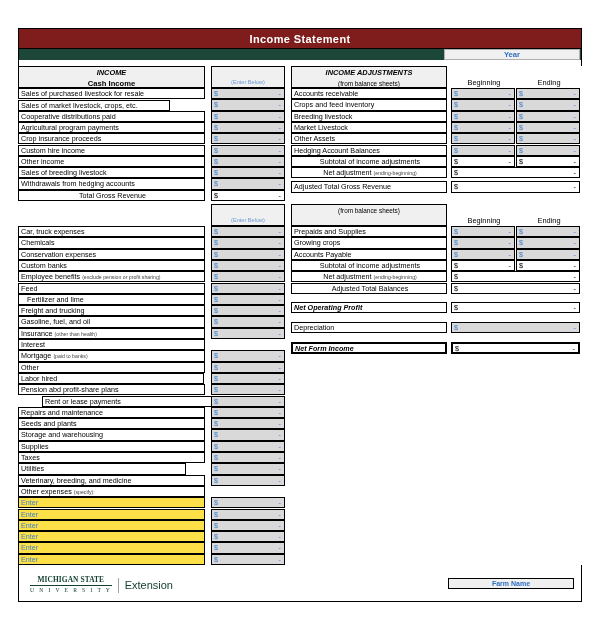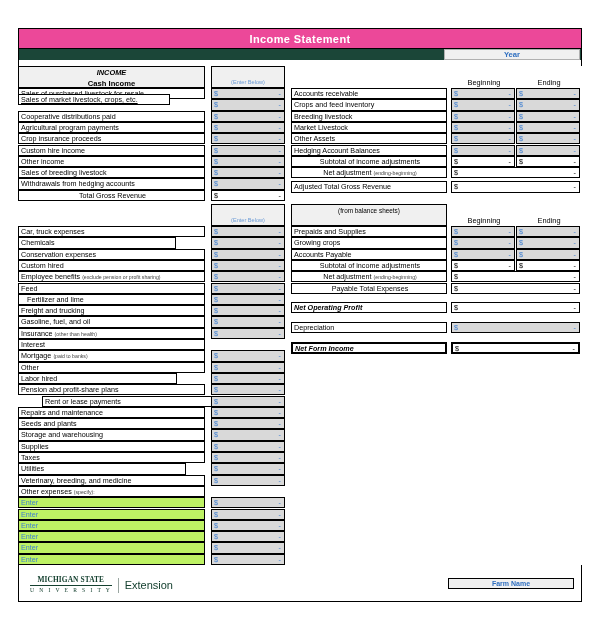--- a/index.html
+++ b/index.html
@@ -8,21 +8,21 @@
     font-family:"Liberation Sans", sans-serif;
     font-size:7.2px;
     color:#000000;
     -webkit-font-smoothing:antialiased;
   }
   .sheet{position:relative;width:600px;height:637px;overflow:hidden;}
 
   
   .title-bar{
     position:absolute;left:18px;top:28px;width:564px;height:21px;
-    background:#ec4899;
+    background:#7f1d1d;
     border:1px solid #000;
     box-sizing:border-box;
     display:flex;align-items:center;justify-content:center;
   }
   .title-bar .t{
     color:#ffffff;font-size:11px;font-weight:bold;letter-spacing:.4px;
   }
   .year-strip{
     position:absolute;left:18px;top:49px;width:564px;height:11px;
     background:#1b4638;border-left:1px solid #000;border-right:1px solid #000;
@@ -53,21 +53,21 @@
   }
   .val{
     border:1px solid #000;background:#d9d9d9;
     color:#3f7fd0;
   }
   .val .d{position:absolute;left:2px;top:0;}
   .val .n{position:absolute;right:3px;top:0;}
   .val.calc{background:#ffffff;color:#000;}
 
   
-  .lbl.enter{background:#bef264;color:#3f7fd0;}
+  .lbl.enter{background:#fde047;color:#3f7fd0;}
 
   
   .sec{
     position:absolute;box-sizing:border-box;
     background:#f0f0f0;border:1px solid #000;
     text-align:center;
   }
   .sec .l1{font-style:italic;font-weight:bold;font-size:7.4px;line-height:11px;}
   .sec .l2{font-weight:bold;font-size:7.6px;line-height:11px;}
   .sec .l2.small{font-weight:normal;font-size:6.4px;}
@@ -122,30 +122,34 @@
   </div>
   <div class="year-strip"></div>
   <div class="year-cell">Year</div>
   <div class="gap-strip"></div>
 
   <div class="sec" style="left:18px;top:66px;width:187px;height:22px;">
     <div class="l1">INCOME</div>
     <div class="l2">Cash Income</div>
   </div>
   <div class="hdr-enter" style="left:211px;top:66px;width:74px;height:22px;line-height:30px;">(Enter Below)</div>
+  <div class="sec" style="left:291px;top:66px;width:156px;height:22px;">
+    <div class="l1">INCOME ADJUSTMENTS</div>
+    <div class="l2 small">(from balance sheets)</div>
+  </div>
   <div class="colhdr" style="left:453px;top:77px;width:62px;">Beginning</div>
   <div class="colhdr" style="left:518px;top:77px;width:62px;">Ending</div>
 
   <div id="income-rows">
       <div class="lbl" style="left:18px;top:88px;width:187px;"><span>Sales of purchased livestock for resale</span></div>
       <div class="val" style="left:211px;top:88px;width:74px;">
         <span class="d">$</span>
         <span class="n">-</span>
       </div>
-      <div class="lbl" style="left:18px;top:94px;width:152px;text-decoration:underline;"><span>Sales of market livestock, crops, etc.</span></div>
+      <div class="lbl" style="left:18px;top:100px;width:152px;"><span>Sales of market livestock, crops, etc.</span></div>
       <div class="val" style="left:211px;top:99.3px;width:74px;">
         <span class="d">$</span>
         <span class="n">-</span>
       </div>
       <div class="lbl" style="left:18px;top:110.6px;width:187px;"><span>Cooperative distributions paid</span></div>
       <div class="val" style="left:211px;top:110.6px;width:74px;">
         <span class="d">$</span>
         <span class="n">-</span>
       </div>
       <div class="lbl" style="left:18px;top:121.9px;width:187px;"><span>Agricultural program payments</span></div>
@@ -266,31 +270,31 @@
   </div>
   <div class="colhdr" style="left:453px;top:215px;width:62px;">Beginning</div>
   <div class="colhdr" style="left:518px;top:215px;width:62px;">Ending</div>
 
   <div id="expense-rows">
       <div class="lbl" style="left:18px;top:226px;width:187px;"><span>Car, truck expenses</span></div>
       <div class="val" style="left:211px;top:226px;width:74px;">
         <span class="d">$</span>
         <span class="n">-</span>
       </div>
-      <div class="lbl" style="left:18px;top:237.3px;width:158px;"><span>Chemicals</span></div>
+      <div class="lbl" style="left:18px;top:237.3px;width:187px;"><span>Chemicals</span></div>
       <div class="val" style="left:211px;top:237.3px;width:74px;">
         <span class="d">$</span>
         <span class="n">-</span>
       </div>
       <div class="lbl" style="left:18px;top:248.6px;width:187px;"><span>Conservation expenses</span></div>
       <div class="val" style="left:211px;top:248.6px;width:74px;">
         <span class="d">$</span>
         <span class="n">-</span>
       </div>
-      <div class="lbl" style="left:18px;top:259.9px;width:187px;"><span>Custom hired</span></div>
+      <div class="lbl" style="left:18px;top:259.9px;width:187px;"><span>Custom banks</span></div>
       <div class="val" style="left:211px;top:259.9px;width:74px;">
         <span class="d">$</span>
         <span class="n">-</span>
       </div>
       <div class="lbl" style="left:18px;top:271.2px;width:187px;"><span>Employee benefits</span> <span class="sub">(exclude pension or profit sharing)</span></div>
       <div class="val" style="left:211px;top:271.2px;width:74px;">
         <span class="d">$</span>
         <span class="n">-</span>
       </div>
       <div class="lbl" style="left:18px;top:282.5px;width:187px;"><span>Feed</span></div>
@@ -322,21 +326,21 @@
       <div class="lbl" style="left:18px;top:350.3px;width:187px;"><span>Mortgage</span> <span class="sub">(paid to banks)</span></div>
       <div class="val" style="left:211px;top:350.3px;width:74px;">
         <span class="d">$</span>
         <span class="n">-</span>
       </div>
       <div class="lbl" style="left:18px;top:361.6px;width:187px;"><span>Other</span></div>
       <div class="val" style="left:211px;top:361.6px;width:74px;">
         <span class="d">$</span>
         <span class="n">-</span>
       </div>
-      <div class="lbl" style="left:18px;top:372.9px;width:159px;"><span>Labor hired</span></div>
+      <div class="lbl" style="left:18px;top:372.9px;width:186px;"><span>Labor hired</span></div>
       <div class="val" style="left:211px;top:372.9px;width:74px;">
         <span class="d">$</span>
         <span class="n">-</span>
       </div>
       <div class="lbl" style="left:18px;top:384.20000000000005px;width:187px;"><span>Pension abd profit-share plans</span></div>
       <div class="val" style="left:211px;top:384.20000000000005px;width:74px;">
         <span class="d">$</span>
         <span class="n">-</span>
       </div>
       <div class="lbl" style="left:18px;top:395.5px;width:187px;margin-left:24px;"><span>Rent or lease payments</span></div>
@@ -456,21 +460,21 @@
       </div>
       <div class="val calc topthick" style="left:516px;top:259.9px;width:64px;">
         <span class="d">$</span>
         <span class="n">-</span>
       </div>
       <div class="lbl topthick" style="left:291px;top:271.2px;width:156px;"><span>Net adjustment</span> <span class="sub">(ending-beginning)</span></div>
       <div class="val calc topthick" style="left:451px;top:271.2px;width:129px;">
         <span class="d">$</span>
         <span class="n">-</span>
       </div>
-      <div class="lbl topthick" style="left:291px;top:282.5px;width:156px;"><span>Payable Total Expenses</span></div>
+      <div class="lbl topthick" style="left:291px;top:282.5px;width:156px;"><span>Adjusted Total Balances</span></div>
       <div class="val calc topthick" style="left:451px;top:282.5px;width:129px;">
         <span class="d">$</span>
         <span class="n">-</span>
       </div>
       <div class="lbl" style="left:291px;top:301.8px;width:156px;"><span class="ital">Net Operating Profit</span></div>
       <div class="val calc" style="left:451px;top:301.8px;width:129px;">
         <span class="d">$</span>
         <span class="n">-</span>
       </div>
       <div class="lbl" style="left:291px;top:322.1px;width:156px;"><span>Depreciation</span></div>

